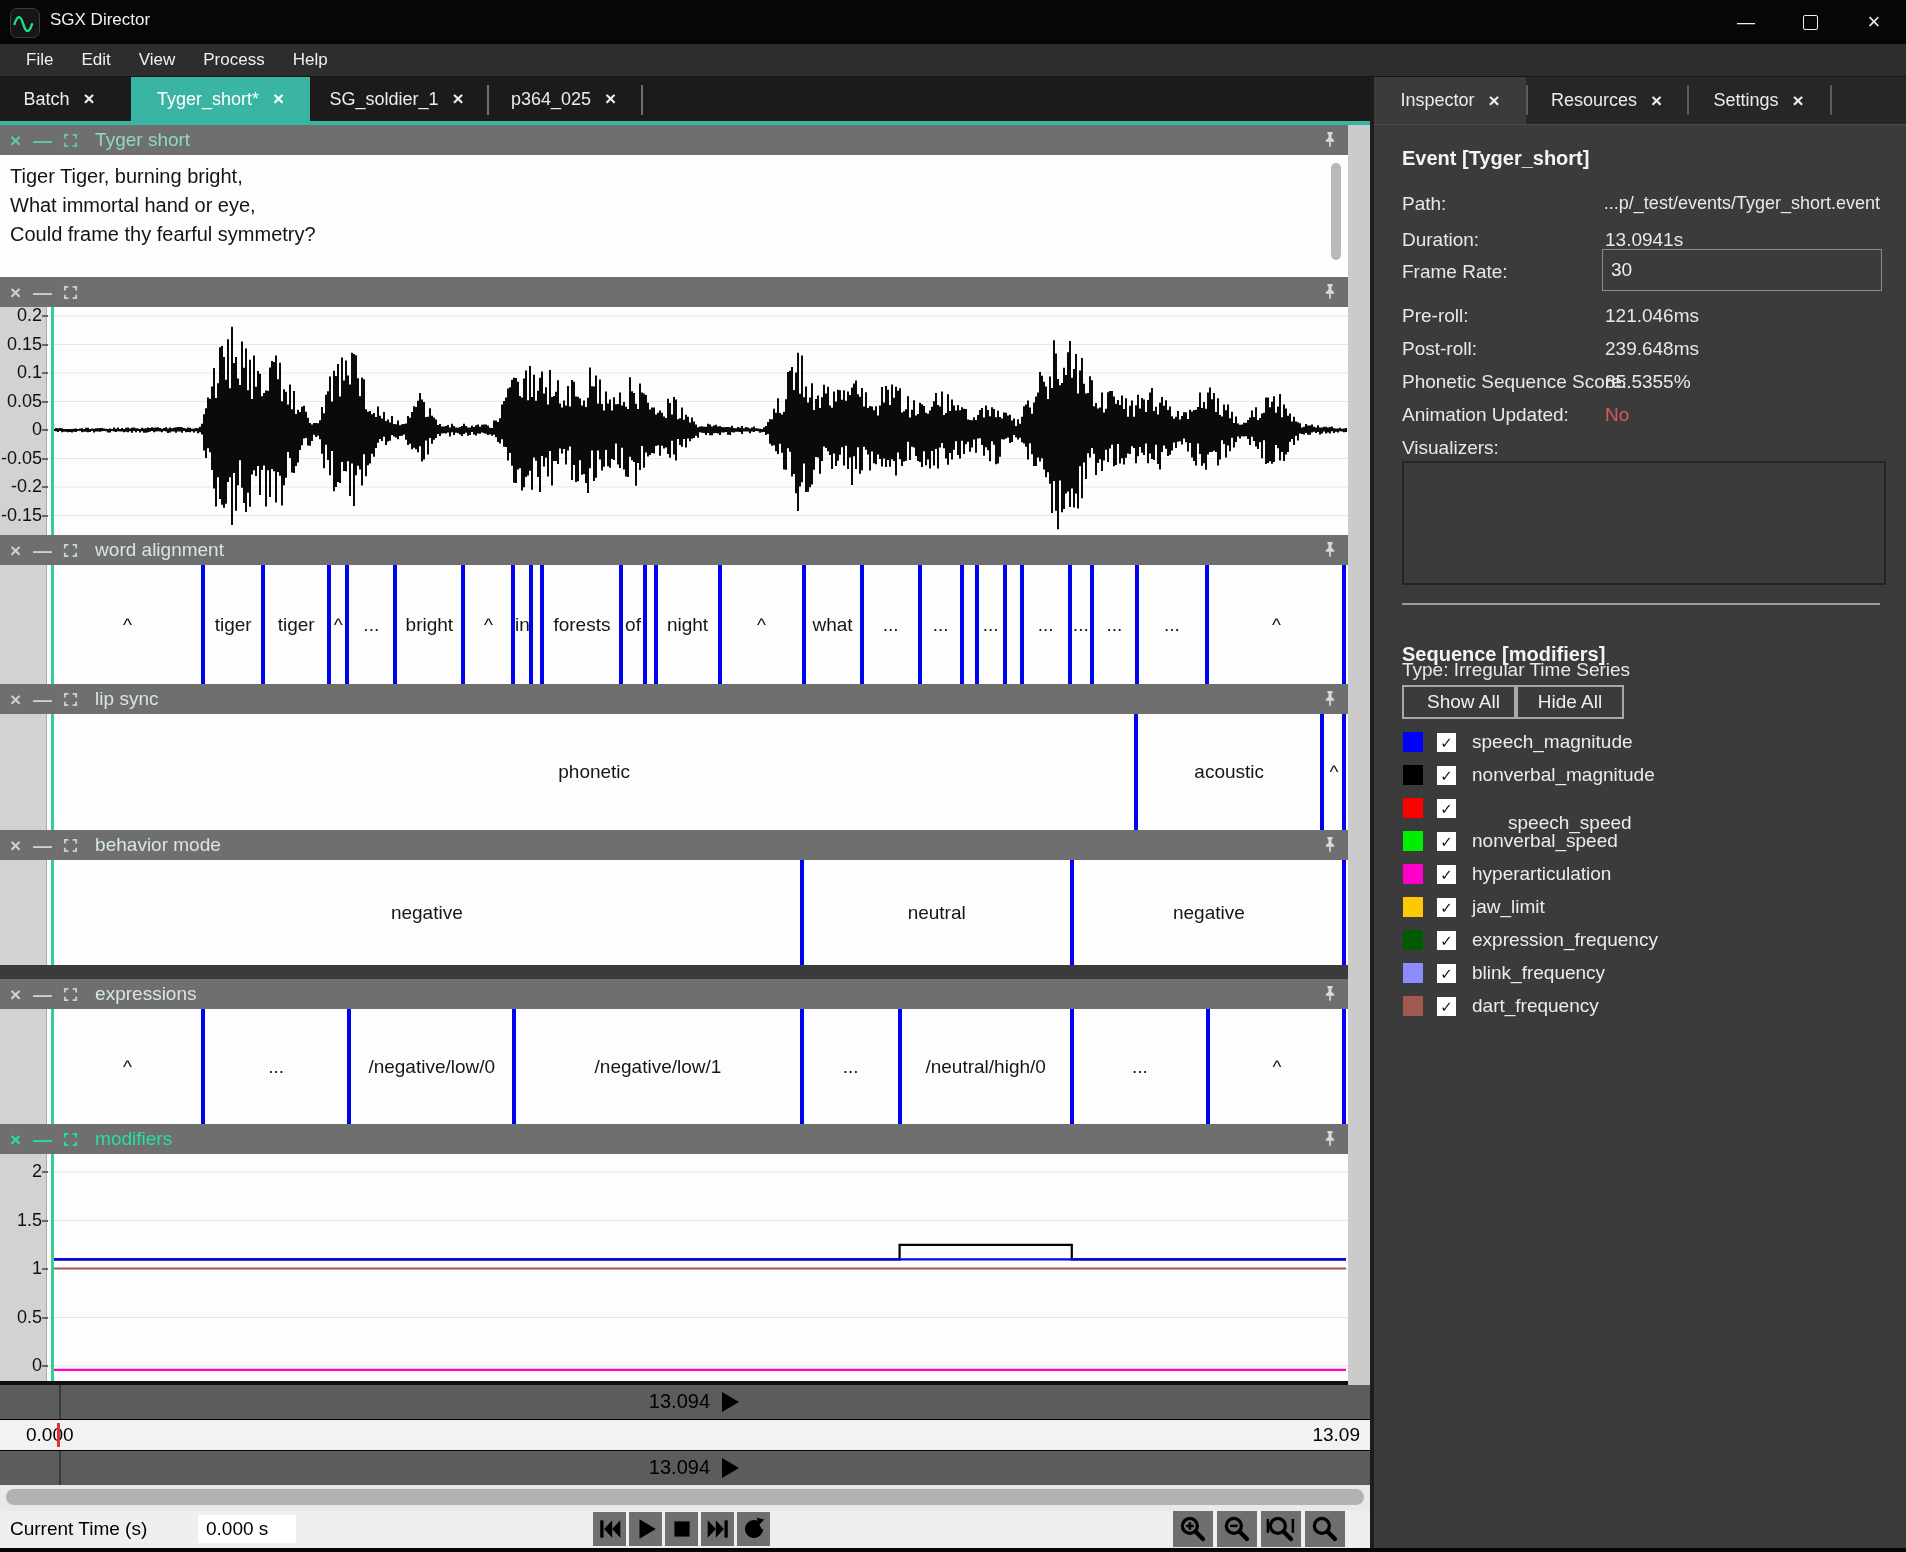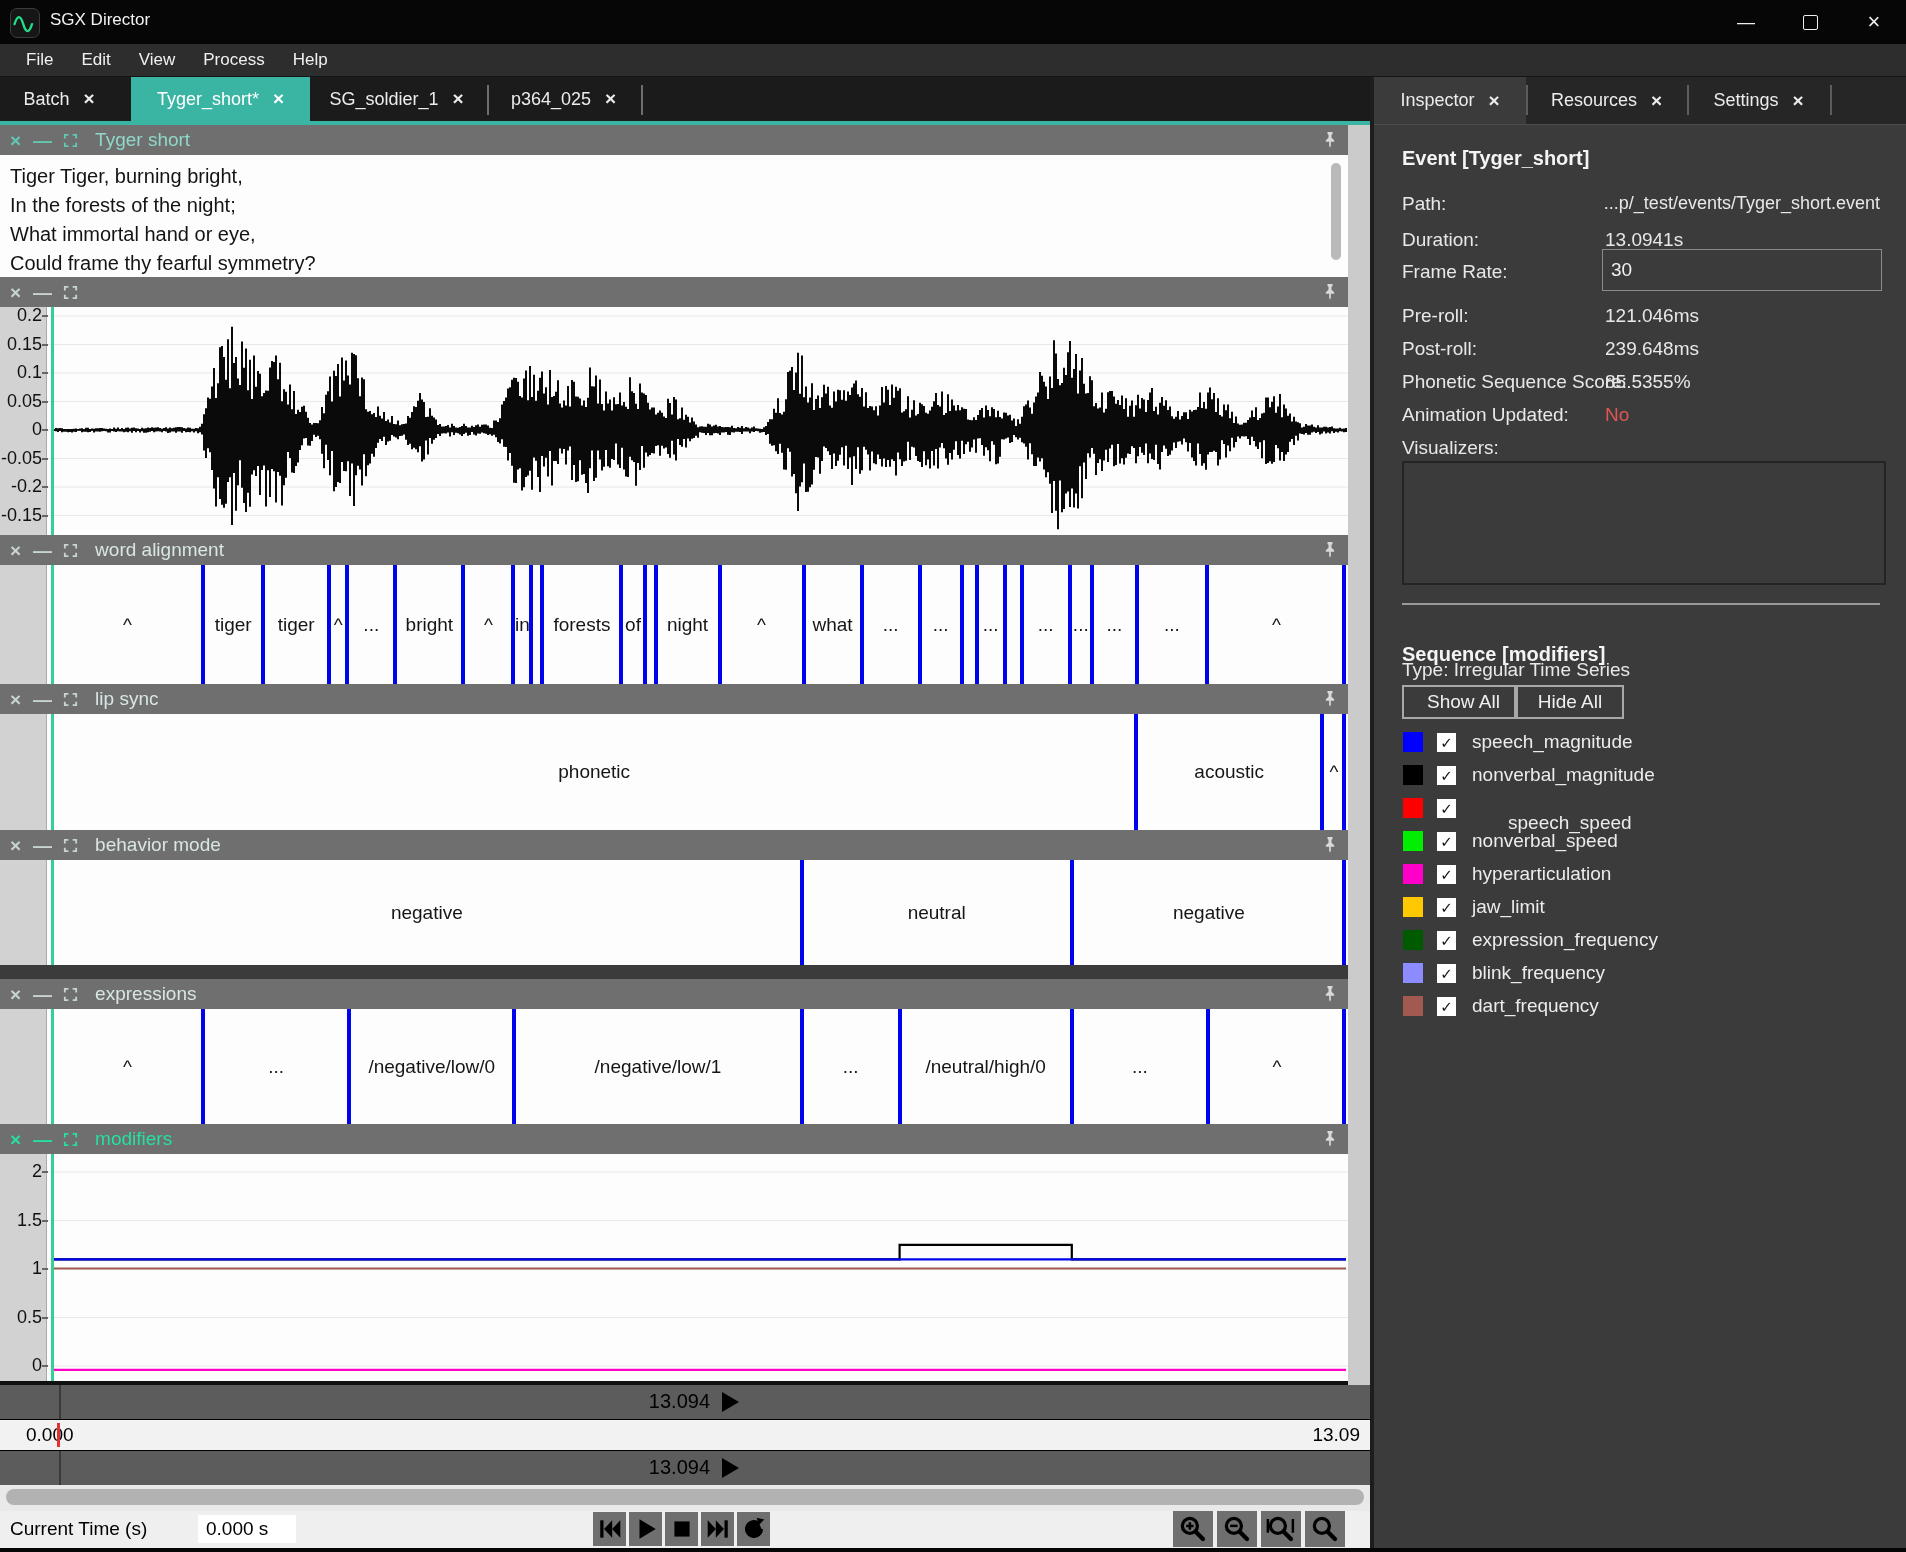--- a/index.html
+++ b/index.html
@@ -165,21 +165,20 @@
             <path d="M4 9V4h5M15 4h5v5M20 15v5h-5M9 20H4v-5"></path>
           </svg>
         <span class="ptitle">Tyger short</span>
         <svg class="pin" viewBox="0 0 24 24" fill="#d9d9d9">
             <path d="M9 2.5h6v2.2l-1.2 1v3.6l3.2 2.9v2H13v4.9L12 21l-1-1.9v-4.9H7v-2l3.2-2.9V5.7L9 4.7z"></path>
           </svg>
       </div>
       <div class="pbody" style="height:122px;">
         <div id="poem">
             <div>Tiger Tiger, burning bright,</div>
-            <div>In the forests of the night;</div>
             <div>What immortal hand or eye,</div>
             <div>Could frame thy fearful symmetry?</div>
           </div>
         <div id="p1scroll"></div>
       </div>
     </div>
 
     <div class="panel" id="p2" style="top:277px;height:258px;">
       <div class="phead">
         <span class="pic">×</span>

